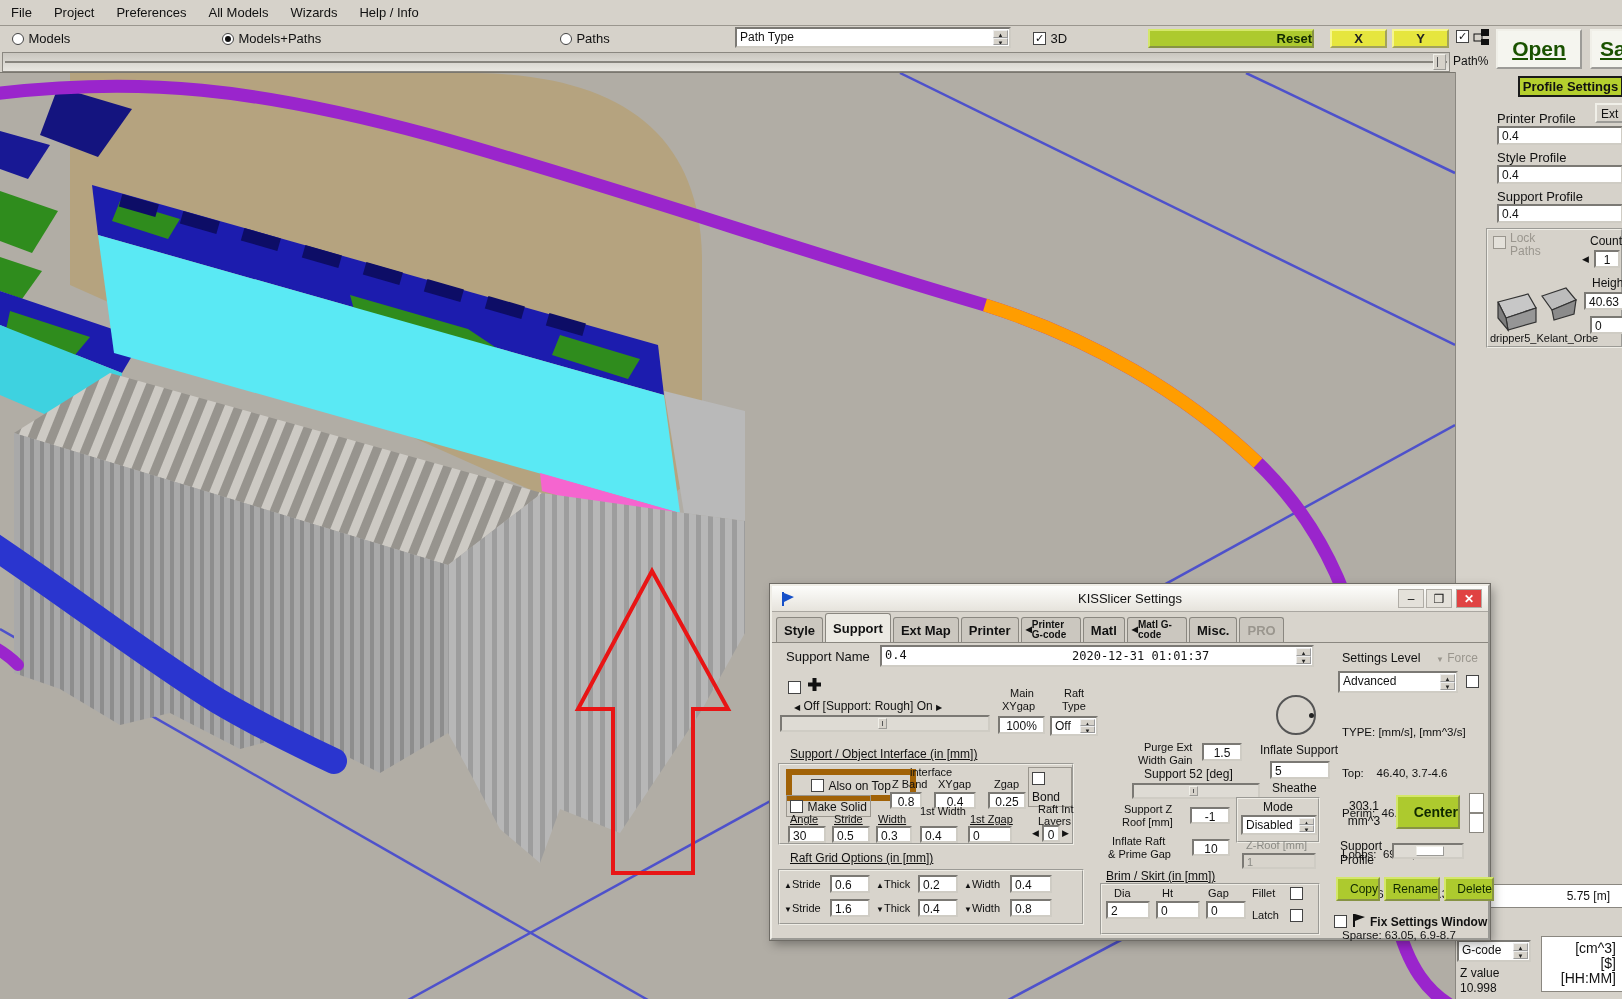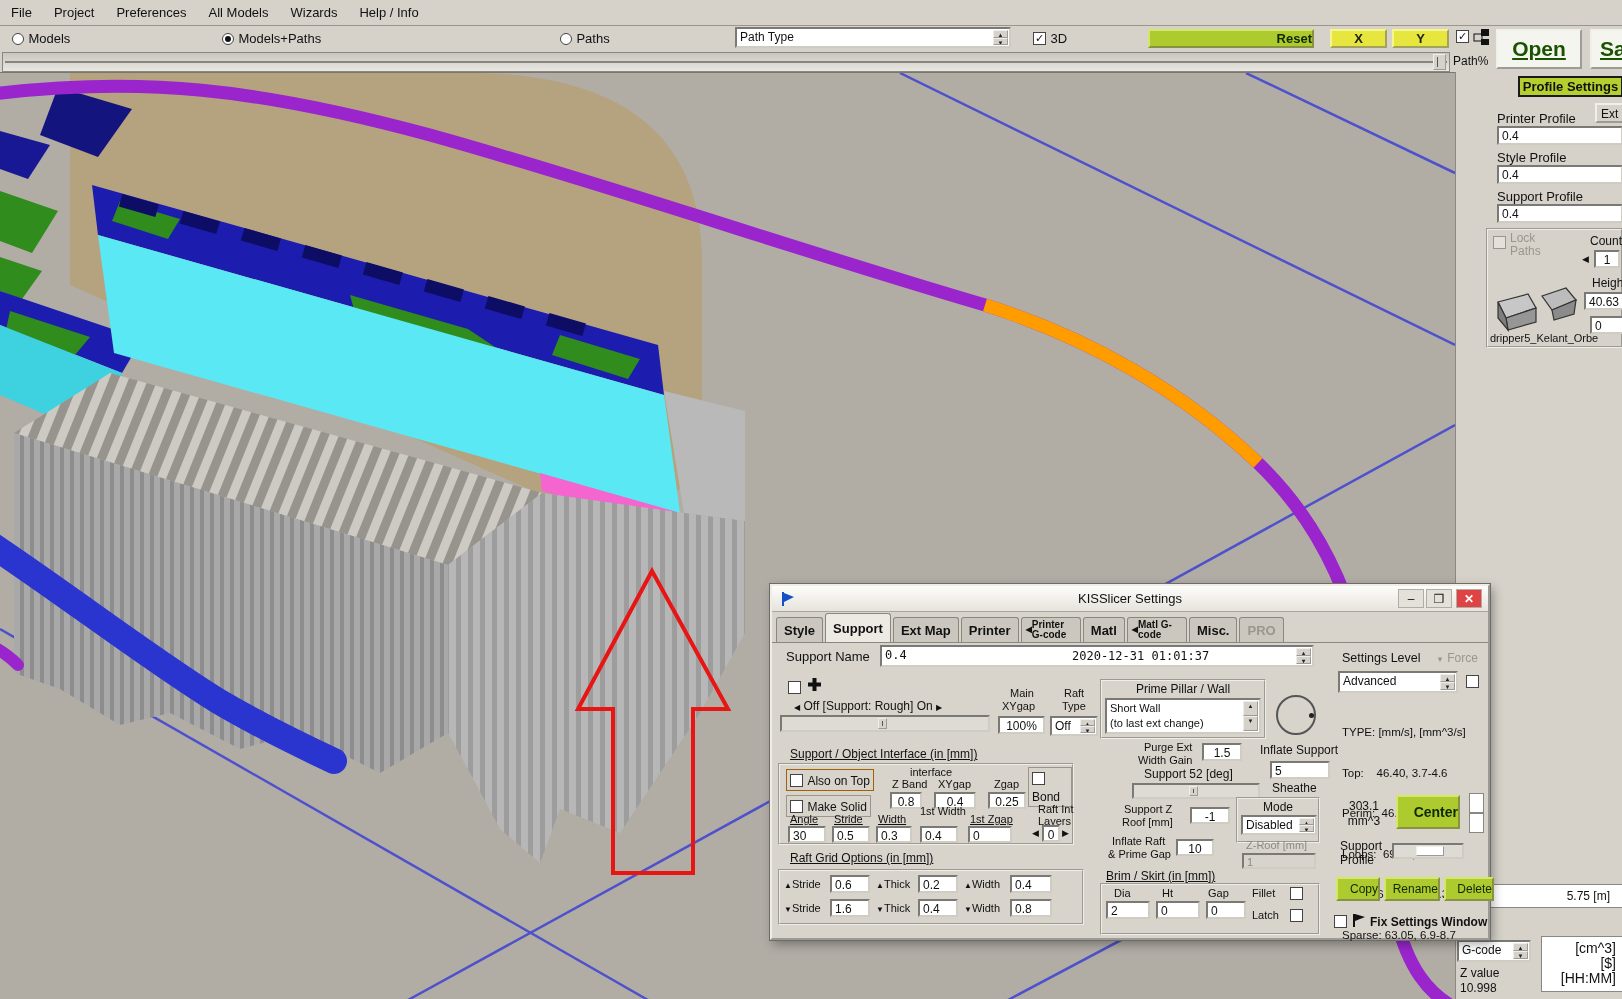--- a/index.html
+++ b/index.html
@@ -306,50 +306,39 @@
     <span class="abs lbl11" style="left:292px;top:44px">Raft</span>
     <span class="abs lbl11" style="left:290px;top:57px">Type</span>
     <span class="fld" style="left:278px;top:73px;width:48px;height:20px">
       <span>Off</span>
       <span class="spinner">
           <b>▲</b>
           <b>▼</b>
         </span>
     </span>
 
-    <div class="gbox" style="left:328px;top:36px;width:166px;height:60px">
-      <div class="abs lbl" style="left:0;right:0;top:1px;text-align:center">Prime Pillar / Wall</div>
-      <span class="fld" style="left:3px;top:17px;width:156px;height:36px;font-size:11px;line-height:15px">
-        <span style="display:block">Short Wall</span>
-        <span style="display:block">(to last ext change)</span>
-        <span class="spinner">
-            <b>▲</b>
-            <b>▼</b>
-          </span>
-      </span>
-    </div>
     <span class="abs" style="left:504px;top:52px;width:40px;height:40px;border:2px solid #555;border-radius:50%;box-sizing:border-box">
       <span class="abs" style="left:31px;top:16px;width:5px;height:5px;background:#222;border-radius:50%"></span>
     </span>
 
     <span class="abs lbl11" style="left:372px;top:98px">Purge Ext</span>
     <span class="abs lbl11" style="left:366px;top:111px">Width Gain</span>
     <span class="fld ctr" style="left:430px;top:100px;width:40px;height:18px">1.5</span>
     <span class="abs lbl" style="left:488px;top:100px">Inflate Support</span>
     <span class="fld" style="left:498px;top:118px;width:60px;height:18px">5</span>
 
     <span class="abs lbl" style="left:372px;top:124px">Support 52 [deg]</span>
     <span class="slider" style="left:360px;top:140px;width:128px;height:16px">
       <span class="handle" style="left:55px"></span>
     </span>
     <span class="abs lbl" style="left:500px;top:138px">Sheathe</span>
 
     <span class="hdr" style="left:18px;top:104px">Support / Object Interface (in [mm])</span>
     <div class="gbox" style="left:6px;top:120px;width:296px;height:82px">
-      <span class="abs" style="left:6px;top:4px;border:1px solid #a16207;padding:1px 3px">
+      <span class="abs" style="left:6px;top:4px;border:6px solid #a16207;padding:1px 19px">
         <span class="cb"></span>
         <span class="lbl">Also on Top</span>
       </span>
       <span class="abs lbl11" style="left:130px;top:1px">interface</span>
       <span class="abs lbl11" style="left:112px;top:13px">Z Band</span>
       <span class="abs lbl11" style="left:158px;top:13px">XYgap</span>
       <span class="abs lbl11" style="left:214px;top:13px">Zgap</span>
       <span class="abs" style="left:248px;top:2px;border:1px solid #9a968e;padding:1px 3px">
         <span class="cb"></span>
         <span class="lbl">Bond</span>
@@ -402,21 +391,21 @@
       <span class="fld" style="left:3px;top:16px;width:76px;height:20px">
         <span>Disabled</span>
         <span class="spinner">
             <b>▲</b>
             <b>▼</b>
           </span>
       </span>
     </div>
     <span class="abs lbl11" style="left:340px;top:192px">Inflate Raft</span>
     <span class="abs lbl11" style="left:336px;top:205px">&amp; Prime Gap</span>
-    <span class="fld ctr" style="left:404px;top:196px;width:38px;height:17px">10</span>
+    <span class="fld ctr" style="left:420px;top:196px;width:38px;height:17px">10</span>
     <span class="abs lbl11" style="left:474px;top:196px;color:#8a8a84">Z-Roof [mm]</span>
     <span class="fld dis" style="left:470px;top:210px;width:74px;height:16px;font-size:11px">1</span>
 
     <span class="hdr" style="left:334px;top:226px">Brim / Skirt (in [mm])</span>
     <div class="gbox" style="left:328px;top:240px;width:220px;height:52px">
       <span class="abs lbl11" style="left:12px;top:2px">Dia</span>
       <span class="abs lbl11" style="left:60px;top:2px">Ht</span>
       <span class="abs lbl11" style="left:106px;top:2px">Gap</span>
       <span class="abs lbl11" style="left:150px;top:2px">Fillet</span>
       <span class="cb abs" style="left:188px;top:2px"></span>

